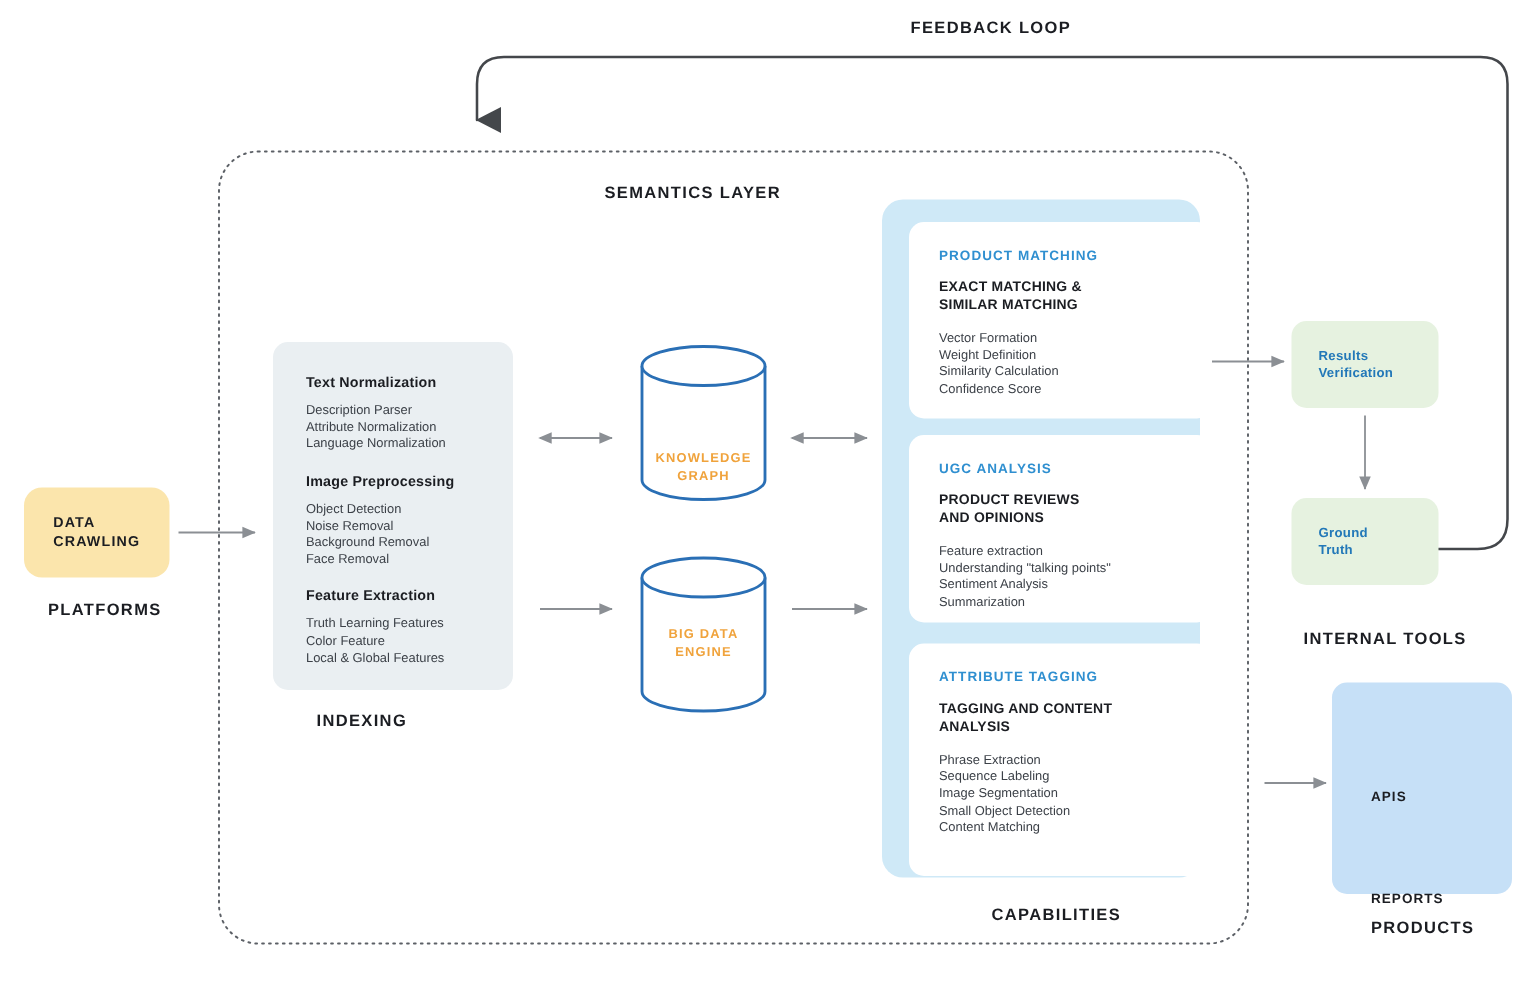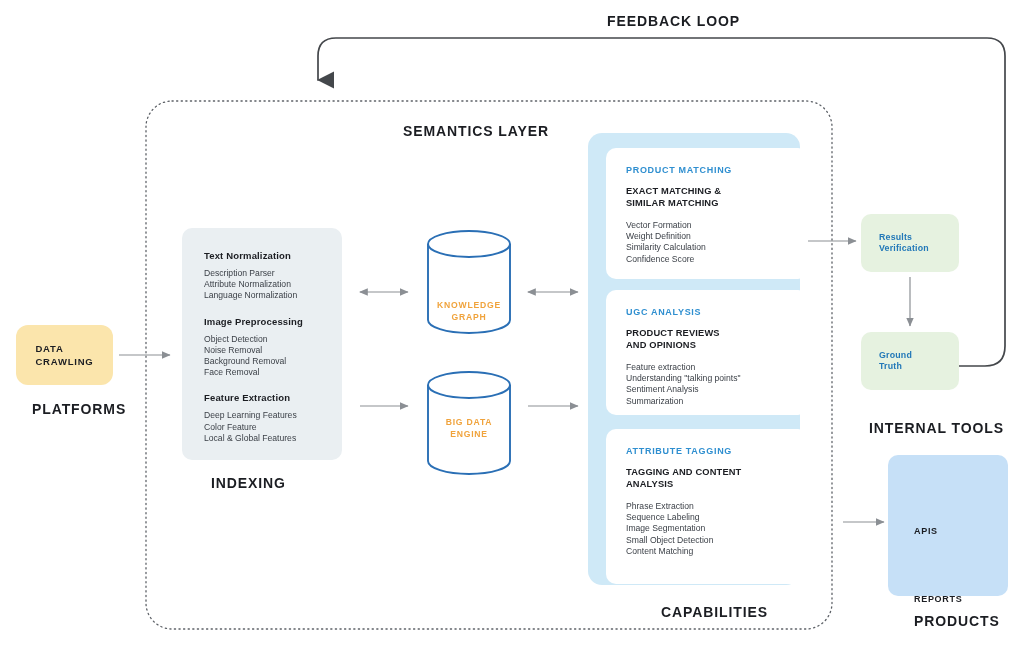--- a/index.html
+++ b/index.html
@@ -10,21 +10,21 @@
     overflow:hidden;
     position:relative;
     -webkit-font-smoothing:antialiased;
   }
   .stage{position:absolute;left:0;top:0;width:1024px;height:655px;}
   svg.layer{position:absolute;left:0;top:0;width:1024px;height:655px;pointer-events:none;}
 
   
   .caption{
     position:absolute;
-    font-size:14px;
+    font-size:11px;
     font-weight:bold;
     letter-spacing:0.9px;
     color:#1b1d22;
     white-space:nowrap;
   }
 
   
   .crawl-box{
     position:absolute;
     left:16px;top:325px;width:97px;height:60px;
@@ -212,21 +212,21 @@
       <div class="grp-list">
         <div>Object Detection</div>
         <div>Noise Removal</div>
         <div>Background Removal</div>
         <div>Face Removal</div>
       </div>
     </div>
     <div>
       <div class="grp-head">Feature Extraction</div>
       <div class="grp-list">
-        <div>Deep Learning Features</div>
+        <div>Truth Learning Features</div>
         <div>Color Feature</div>
         <div>Local &amp; Global Features</div>
       </div>
     </div>
   </div>
   <div class="caption" id="cap-indexing">INDEXING</div>
 
   <div class="cyl-label" id="cyl-label-0">
     <div>KNOWLEDGE</div>
     <div>GRAPH</div>

